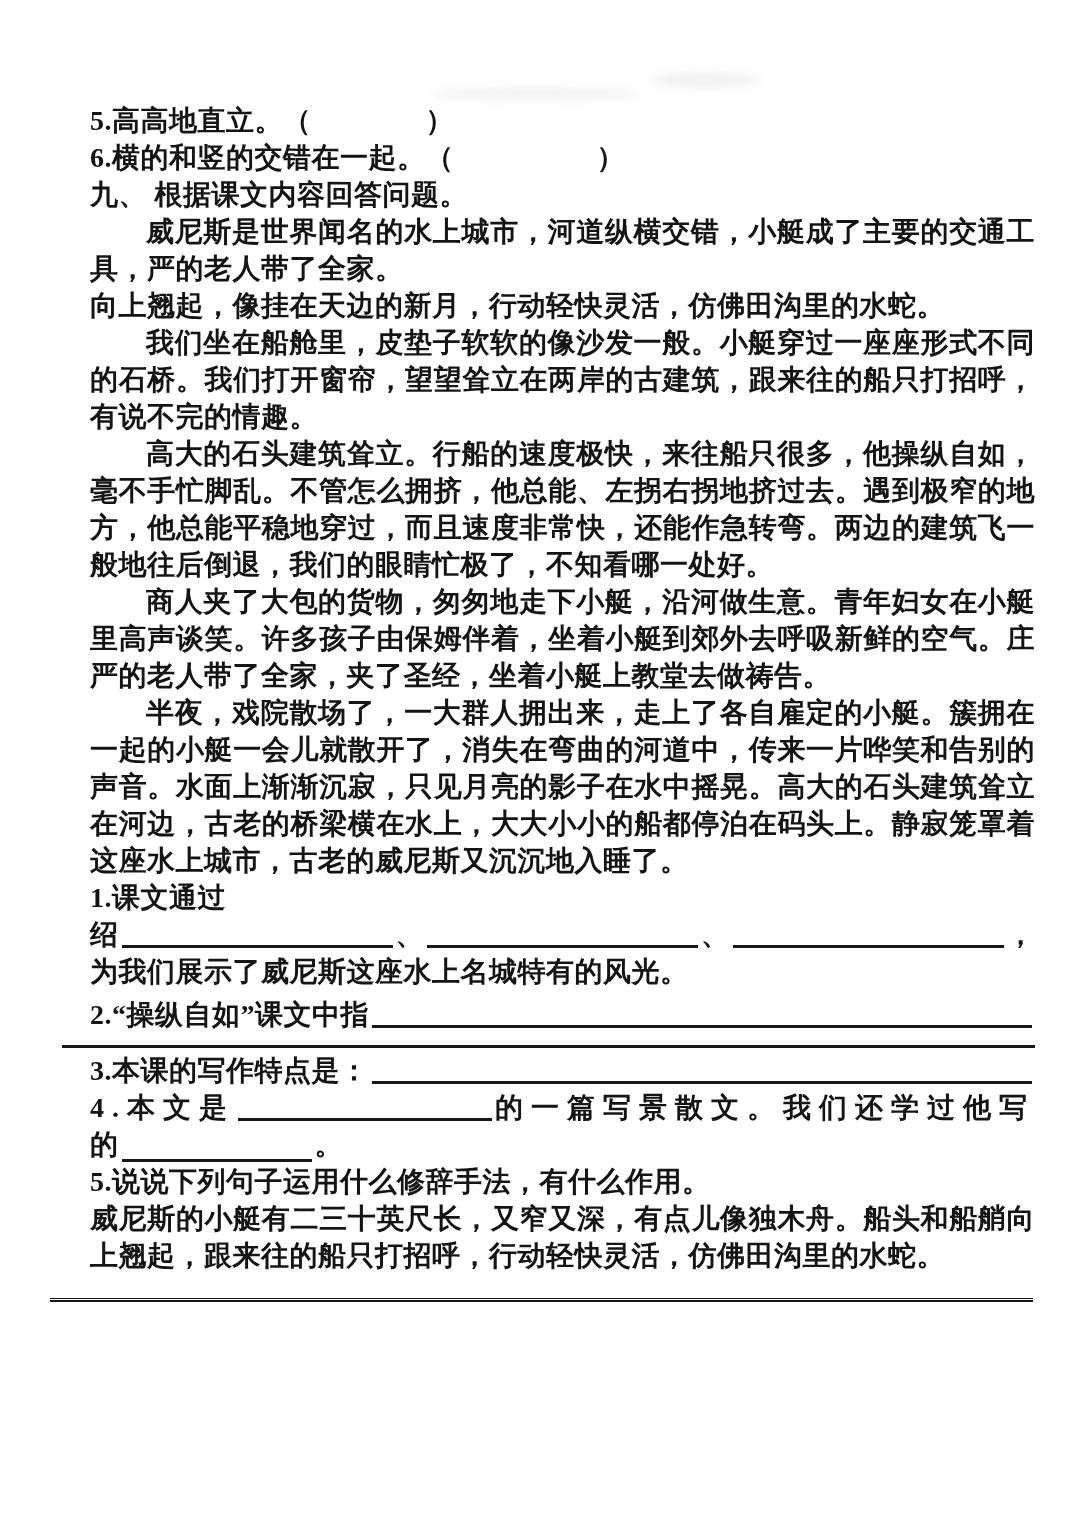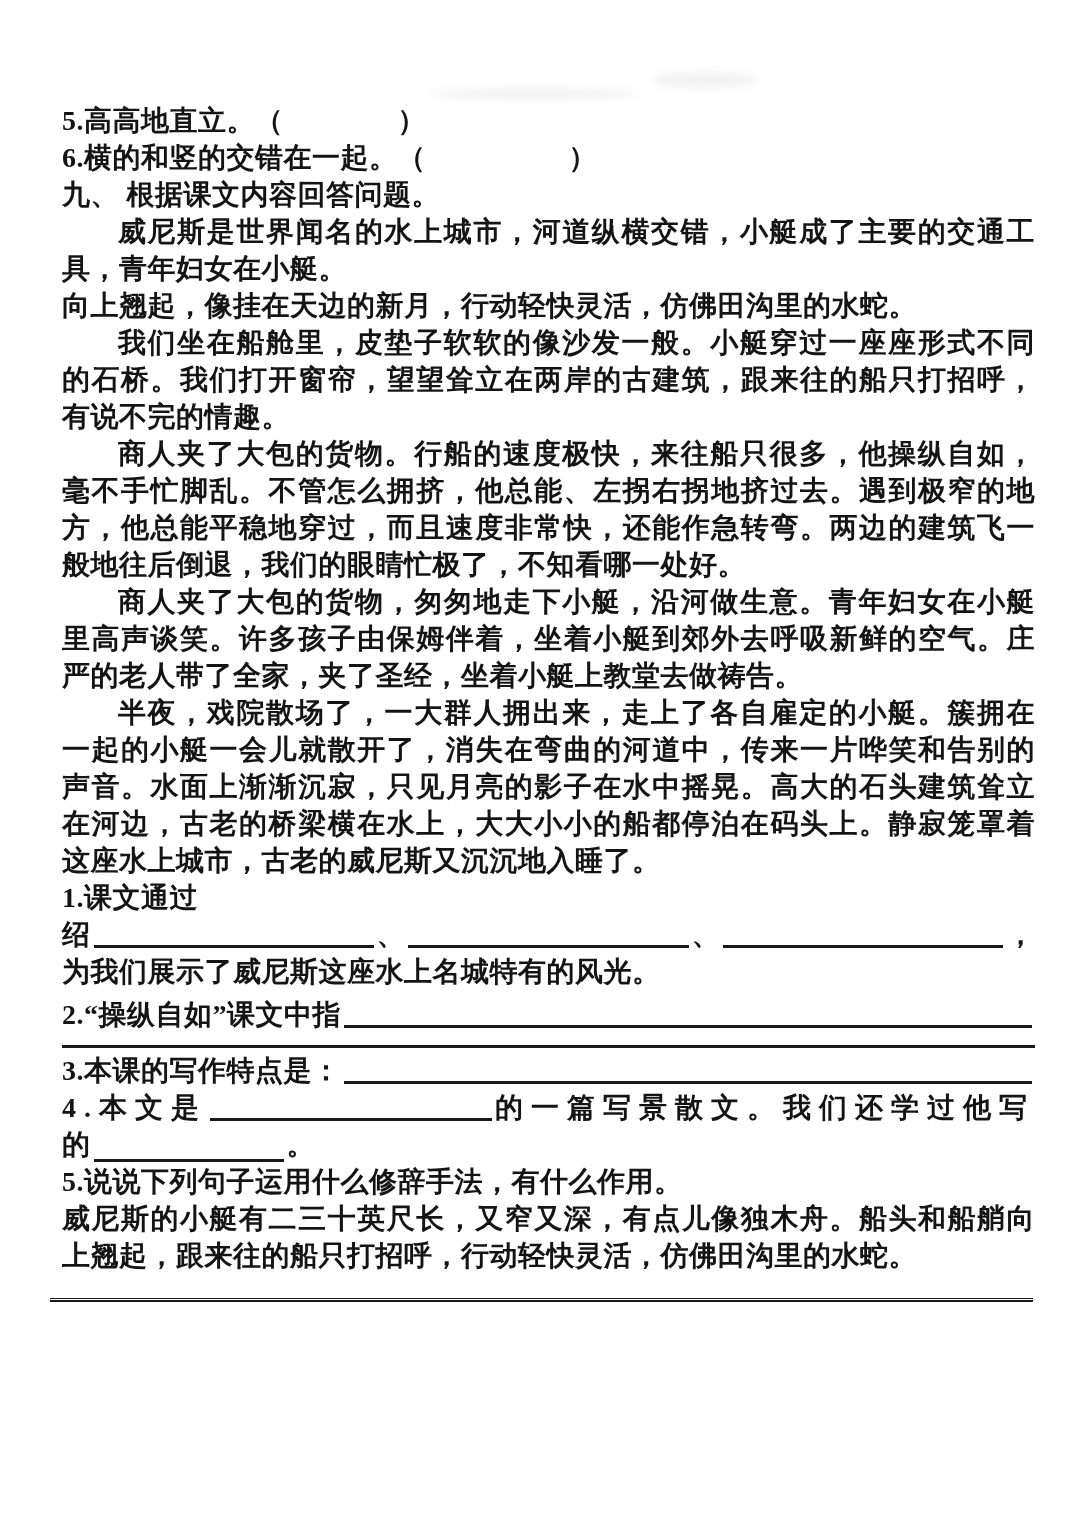--- a/index.html
+++ b/index.html
@@ -13,21 +13,21 @@
   }
   #doc{
     position:absolute;
     left:62px;top:102px;
     width:973px;
     font-size:28px;
     line-height:37px;
     font-weight:700;
     letter-spacing:0.5px;
   }
-  .line{white-space:nowrap;}
+  .line{white-space:nowrap;margin-left:28px;}
   .line.j{white-space:normal;text-align:justify;text-align-last:justify;}
   .line.ind{padding-left:56px;}
   .line.flex{display:flex;align-items:flex-end;}
   .line.flex .t{flex:0 0 auto;white-space:nowrap;}
   
   .bf{flex:1 1 40px;border-bottom:3px solid #181818;margin:0 3px 5px 3px;height:0;}
   
   .bw{display:inline-block;height:10px;border-bottom:3px solid #181818;vertical-align:-8px;margin:0 3px;}
   
   .sp{letter-spacing:8px;}
@@ -40,26 +40,26 @@
 <body>
 
 <div class="artifact" style="left:430px;top:88px;width:210px;height:12px;"></div>
 <div class="artifact" style="left:650px;top:72px;width:110px;height:16px;"></div>
 
 <div id="doc">
     <div class="line "><span class="t">5.高高地直立。（　　　　）</span></div>
     <div class="line "><span class="t">6.横的和竖的交错在一起。（　　　　　）</span></div>
     <div class="line "><span class="t">九、 根据课文内容回答问题。</span></div>
     <div class="line ind j"><span class="t">威尼斯是世界闻名的水上城市，河道纵横交错，小艇成了主要的交通工</span></div>
-    <div class="line "><span class="t">具，青年妇女在小艇。</span></div>
+    <div class="line "><span class="t">具，严的老人带了全家。</span></div>
     <div class="line "><span class="t">向上翘起，像挂在天边的新月，行动轻快灵活，仿佛田沟里的水蛇。</span></div>
     <div class="line ind j"><span class="t">我们坐在船舱里，皮垫子软软的像沙发一般。小艇穿过一座座形式不同</span></div>
     <div class="line j"><span class="t">的石桥。我们打开窗帘，望望耸立在两岸的古建筑，跟来往的船只打招呼，</span></div>
     <div class="line "><span class="t">有说不完的情趣。</span></div>
-    <div class="line ind j"><span class="t">商人夹了大包的货物。行船的速度极快，来往船只很多，他操纵自如，</span></div>
+    <div class="line ind j"><span class="t">高大的石头建筑耸立。行船的速度极快，来往船只很多，他操纵自如，</span></div>
     <div class="line j"><span class="t">毫不手忙脚乱。不管怎么拥挤，他总能、左拐右拐地挤过去。遇到极窄的地</span></div>
     <div class="line j"><span class="t">方，他总能平稳地穿过，而且速度非常快，还能作急转弯。两边的建筑飞一</span></div>
     <div class="line "><span class="t">般地往后倒退，我们的眼睛忙极了，不知看哪一处好。</span></div>
     <div class="line ind j"><span class="t">商人夹了大包的货物，匆匆地走下小艇，沿河做生意。青年妇女在小艇</span></div>
     <div class="line j"><span class="t">里高声谈笑。许多孩子由保姆伴着，坐着小艇到郊外去呼吸新鲜的空气。庄</span></div>
     <div class="line "><span class="t">严的老人带了全家，夹了圣经，坐着小艇上教堂去做祷告。</span></div>
     <div class="line ind j"><span class="t">半夜，戏院散场了，一大群人拥出来，走上了各自雇定的小艇。簇拥在</span></div>
     <div class="line j"><span class="t">一起的小艇一会儿就散开了，消失在弯曲的河道中，传来一片哗笑和告别的</span></div>
     <div class="line j"><span class="t">声音。水面上渐渐沉寂，只见月亮的影子在水中摇晃。高大的石头建筑耸立</span></div>
     <div class="line j"><span class="t">在河边，古老的桥梁横在水上，大大小小的船都停泊在码头上。静寂笼罩着</span></div>

